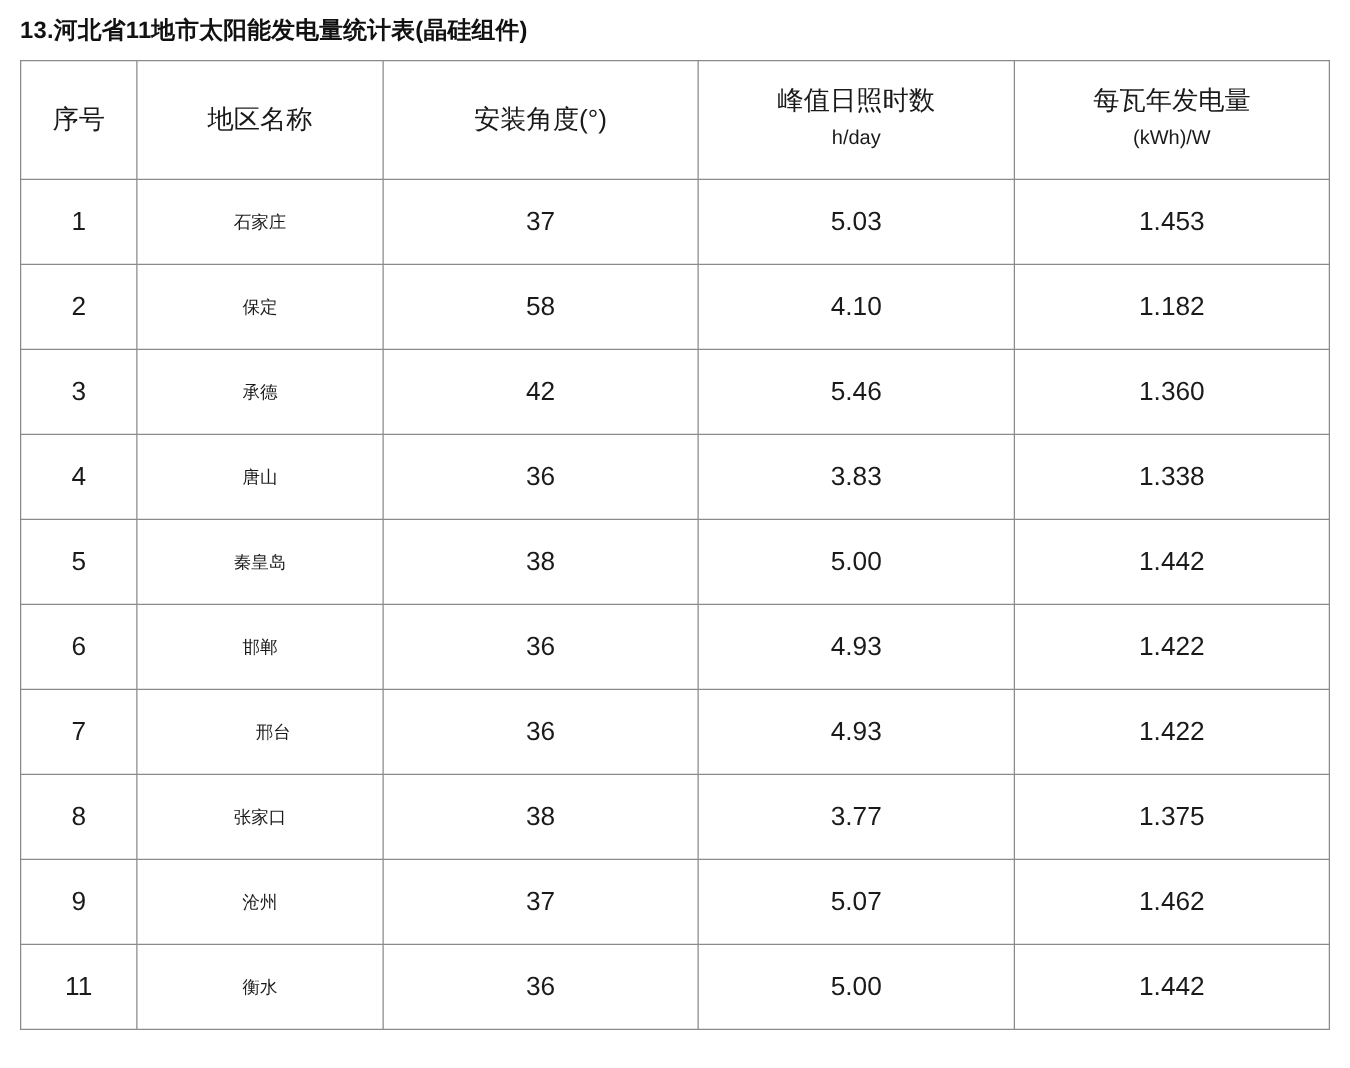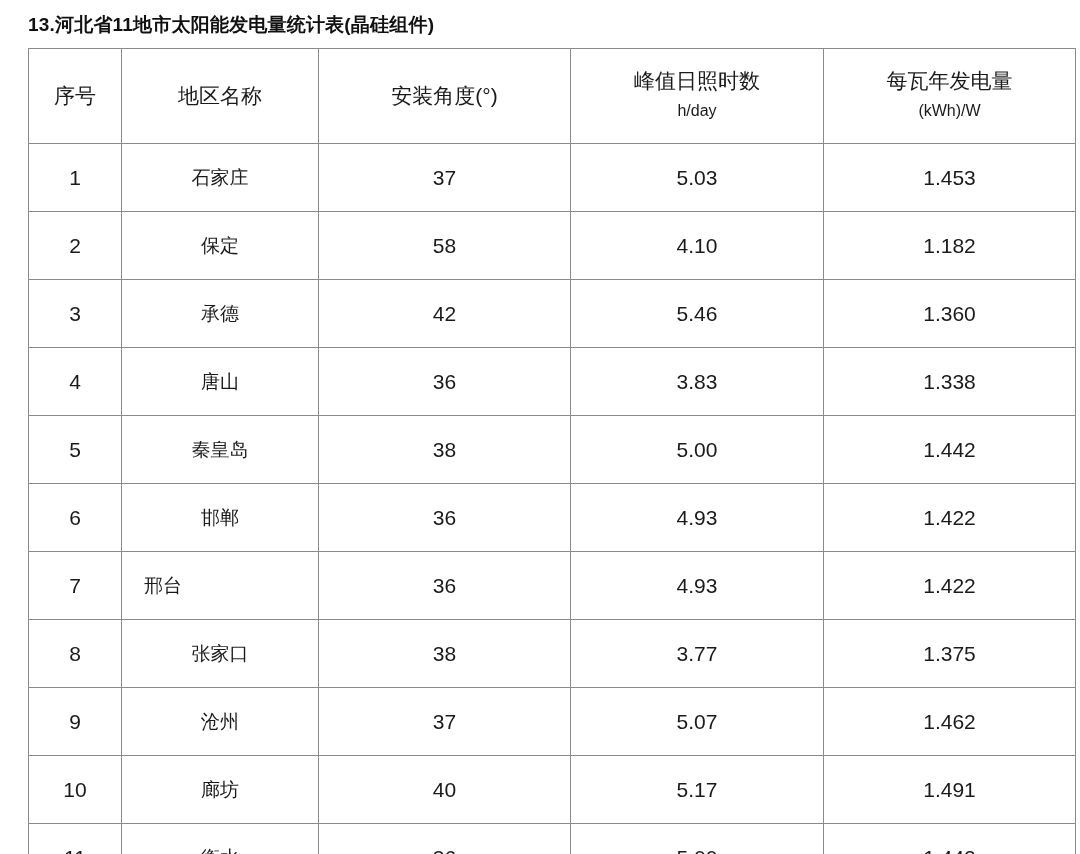--- a/index.html
+++ b/index.html
@@ -11,21 +11,21 @@
     width: 1080px;
     height: 854px;
     font-family: "Liberation Sans", "DejaVu Sans", sans-serif;
     color: #1a1a1a;
     overflow: hidden;
   }
   .page {
     width: 1080px;
     height: 854px;
     box-sizing: border-box;
-    padding: 10px 14px 0 26px;
+    padding: 10px 14px 0 14px;
   }
   .doc-title {
     font-size: 19px;
     font-weight: bold;
     line-height: 26px;
     margin: 2px 0 10px 2px;
     letter-spacing: 0.2px;
     color: #111111;
   }
   table.data-table {
@@ -48,31 +48,31 @@
   }
   thead th .hdr-line2 {
     display: block;
     font-size: 16px;
   }
   tbody td {
     height: 65px;
     font-size: 21px;
   }
   tbody td.col-name {
-    font-size: 19px;
+    font-size: 14px;
   }
   
   col.c0 { width: 93px; }
   col.c1 { width: 197px; }
   col.c2 { width: 252px; }
   col.c3 { width: 253px; }
   col.c4 { width: 252px; }
   
   tbody tr[data-row="7"] td.col-name {
-    text-align: left;
+    text-align: center;
     padding-left: 22px;
   }
 </style>
 </head>
 <body>
 
 <div class="page">
 
   <div class="doc-title">13.河北省11地市太阳能发电量统计表(晶硅组件)</div>
 
@@ -162,27 +162,20 @@
         <td>3.77</td>
         <td>1.375</td>
       </tr>
       <tr data-row="9">
         <td>9</td>
         <td class="col-name">沧州</td>
         <td>37</td>
         <td>5.07</td>
         <td>1.462</td>
       </tr>
-      <tr data-row="10">
-        <td>10</td>
-        <td class="col-name">廊坊</td>
-        <td>40</td>
-        <td>5.17</td>
-        <td>1.491</td>
-      </tr>
       <tr data-row="11">
         <td>11</td>
         <td class="col-name">衡水</td>
         <td>36</td>
         <td>5.00</td>
         <td>1.442</td>
       </tr>
     </tbody>
   </table>
 

